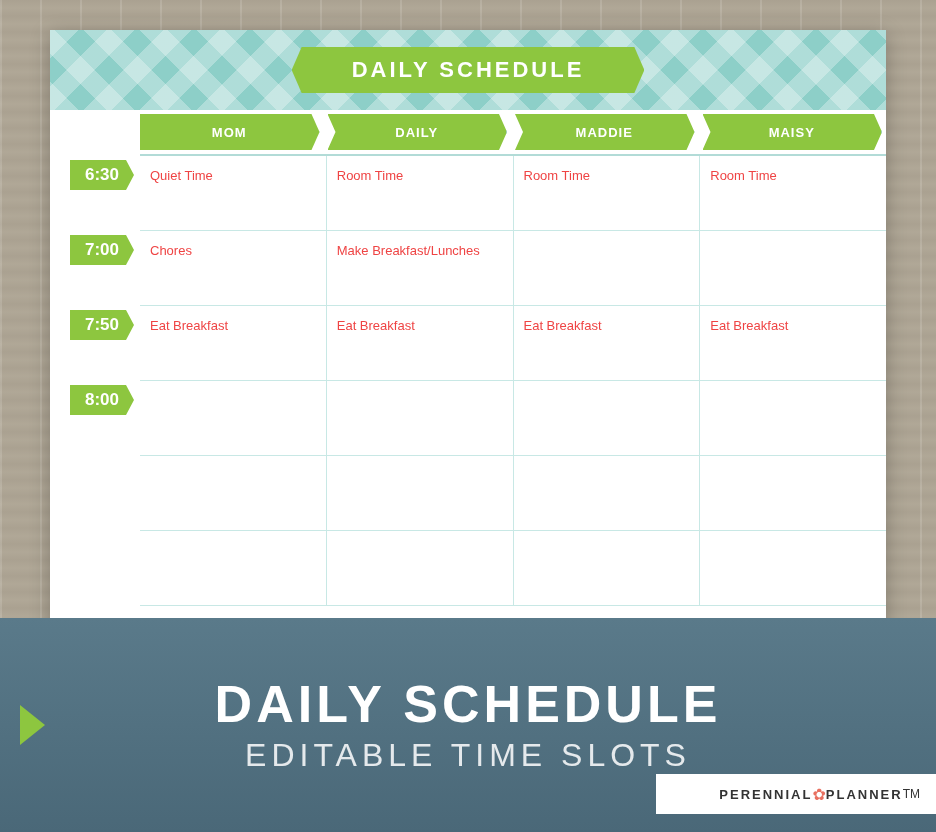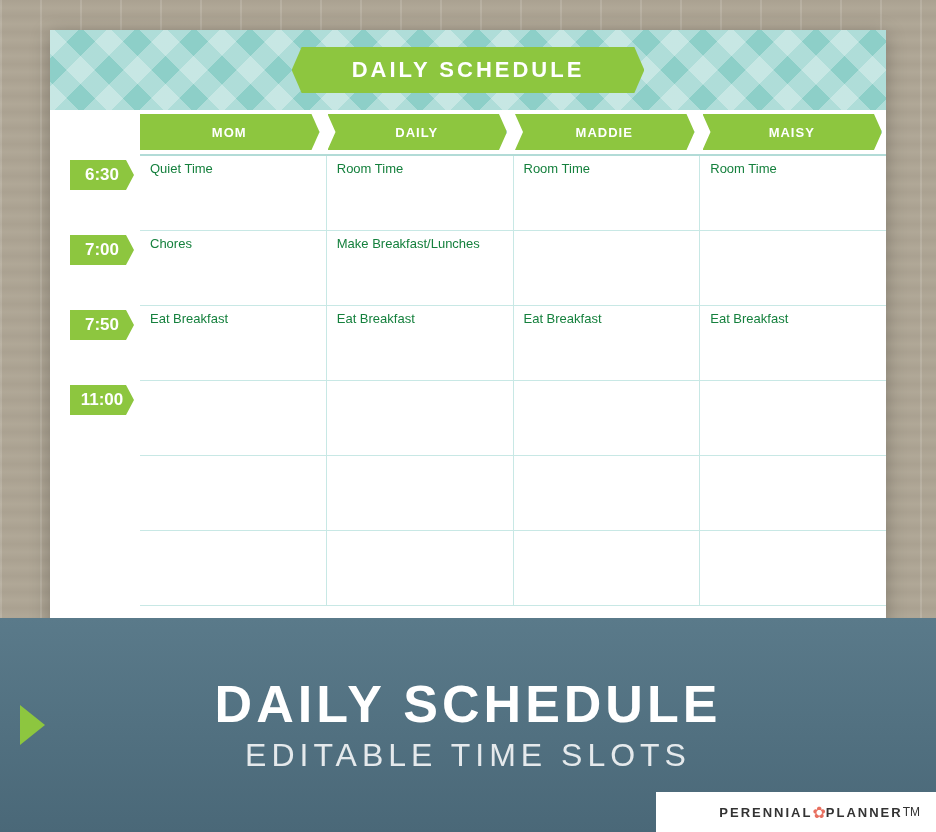--- a/index.html
+++ b/index.html
@@ -168,23 +168,23 @@
 
     .grid-row {
       display: flex;
       height: 75px;
       border-bottom: 1px solid #c8e8e5;
     }
 
     .grid-cell {
       flex: 1;
       border-right: 1px solid #c8e8e5;
-      padding: 5px 10px;
+      padding: 12px 10px;
       font-size: 13px;
-      color: #15803d;
+      color: #ef4444;
       vertical-align: top;
     }
 
     .grid-cell:last-child {
       border-right: none;
     }
 
     
     .bottom-banner {
       position: absolute;
@@ -246,21 +246,21 @@
 
     .branding-tm {
       color: #333;
       font-size: 12px;
       vertical-align: super;
     }
 
     
     .branding-area {
       position: absolute;
-      bottom: 0;
+      bottom: 18px;
       right: 0;
       width: 280px;
       height: 40px;
       background: white;
       display: flex;
       align-items: center;
       justify-content: flex-end;
       padding-right: 16px;
     }
   </style>
@@ -281,21 +281,21 @@
     <div class="time-slot">
           <div class="time-badge">6:30</div>
         </div>
         <div class="time-slot">
           <div class="time-badge">7:00</div>
         </div>
         <div class="time-slot">
           <div class="time-badge">7:50</div>
         </div>
         <div class="time-slot">
-          <div class="time-badge">11:00</div>
+          <div class="time-badge">8:00</div>
         </div>
         <div class="time-slot"></div>
         <div class="time-slot"></div>
       </div>
 
     <div class="grid-area">
 
       <div class="column-headers">
       <div class="col-header">MOM</div>
           <div class="col-header">DAILY</div>

